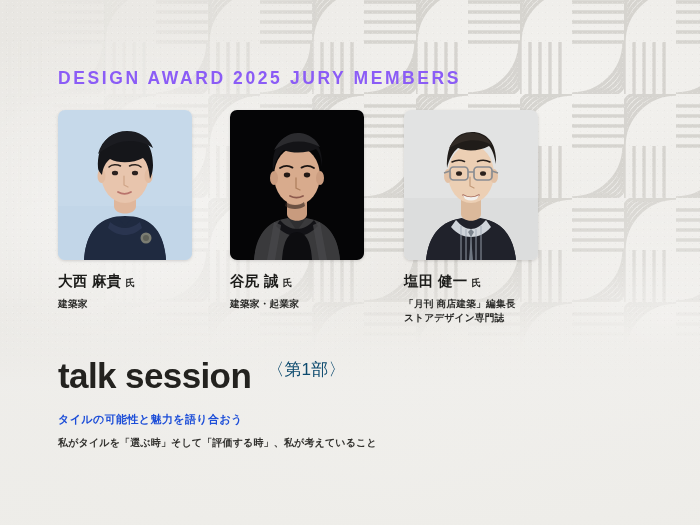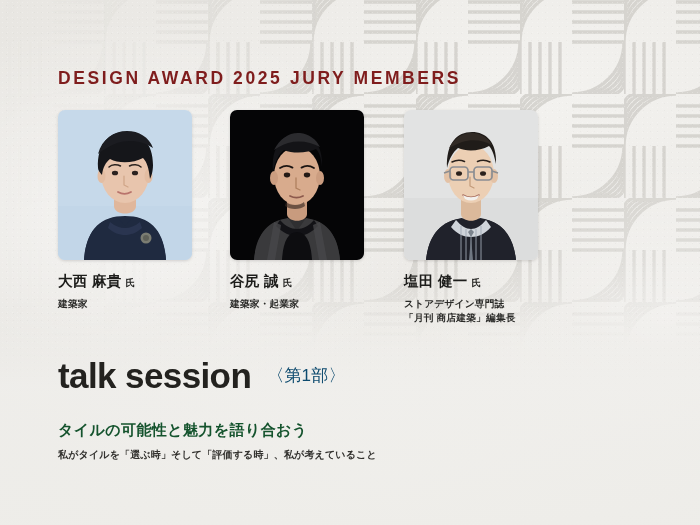--- a/index.html
+++ b/index.html
@@ -46,21 +46,21 @@
   }
   .bg-bottomwash{
     position:absolute;left:0;right:0;bottom:0;height:215px;pointer-events:none;
     background:linear-gradient(to bottom,rgba(240,239,236,0) 0%,rgba(240,239,236,.85) 35%,rgba(238,237,233,.97) 100%);
   }
 
   
   .award-title{
     position:absolute;left:58px;top:68px;
     font-size:17.5px;font-weight:700;letter-spacing:2.6px;
-    color:#7f1d1d;white-space:nowrap;
+    color:#8b5cf6;white-space:nowrap;
   }
 
   
   .jury-row{position:absolute;left:58px;top:110px;width:586px;}
   .jury-card{position:absolute;top:0;width:136px;}
   .jury-card.c0{left:0;}
   .jury-card.c1{left:172px;}
   .jury-card.c2{left:346px;}
 
   .photo{
@@ -74,29 +74,29 @@
     letter-spacing:.3px;white-space:nowrap;line-height:1;
   }
   .jury-name .hon{font-size:9.5px;font-weight:700;margin-left:4px;letter-spacing:0;}
   .jury-role{
     margin-top:8px;font-size:9.7px;font-weight:700;color:#2b2b29;
     line-height:1.5;letter-spacing:.2px;white-space:nowrap;
   }
 
   
   .talk-block{position:absolute;left:58px;top:358px;}
-  .talk-line{display:flex;align-items:center;}
+  .talk-line{display:flex;align-items:flex-start;}
   .talk-main{
     font-size:35px;font-weight:700;color:#23221f;letter-spacing:-.6px;line-height:1;
   }
   .talk-part{
     font-size:17px;font-weight:400;color:#0c4a6e;margin-left:16px;letter-spacing:.2px;
   }
   .talk-sub{
-    margin-top:29px;font-size:15px;font-weight:700;color:#14532d;
+    margin-top:21px;font-size:11px;font-weight:700;color:#1d4ed8;
     letter-spacing:.4px;line-height:1;white-space:nowrap;
   }
   .talk-lead{
     margin-top:13px;font-size:10px;font-weight:700;color:#33322f;
     letter-spacing:.15px;line-height:1;white-space:nowrap;
   }
 </style>
 </head>
 <body>
 
@@ -245,22 +245,22 @@
           </g>
           <path d="M54 150c1-18 5-28 13-28s12 10 13 28z" fill="none"></path>
           <path d="M64 122l3 5 3-5-3-3z" fill="#7b838d"></path>
           <path d="M67 127l2 23h-4z" fill="#6f7782"></path>
         </svg>
       </div>
       <div class="jury-name">
         <span>塩田 健一</span><span class="hon">氏</span>
       </div>
       <div class="jury-role">
+        <div>「月刊 商店建築」編集長</div>
         <div>ストアデザイン専門誌</div>
-        <div>「月刊 商店建築」編集長</div>
       </div>
     </div>
 
   </div>
 
   <div class="talk-block">
     <div class="talk-line">
       <span class="talk-main">talk session</span>
       <span class="talk-part">〈第1部〉</span>
     </div>

